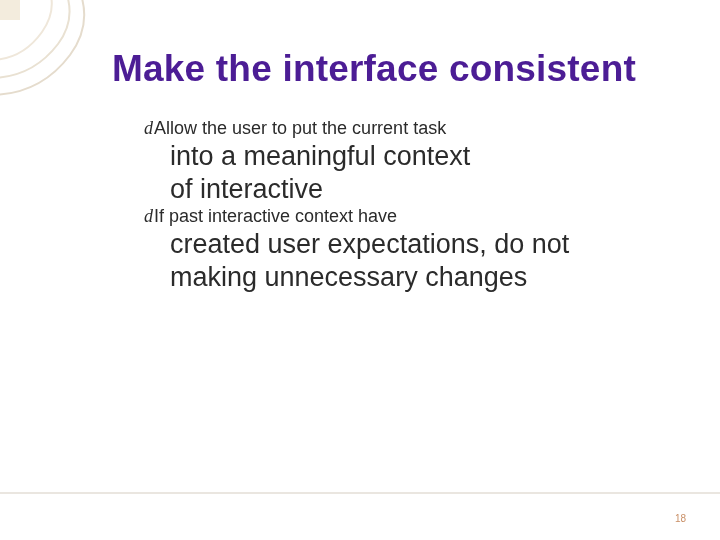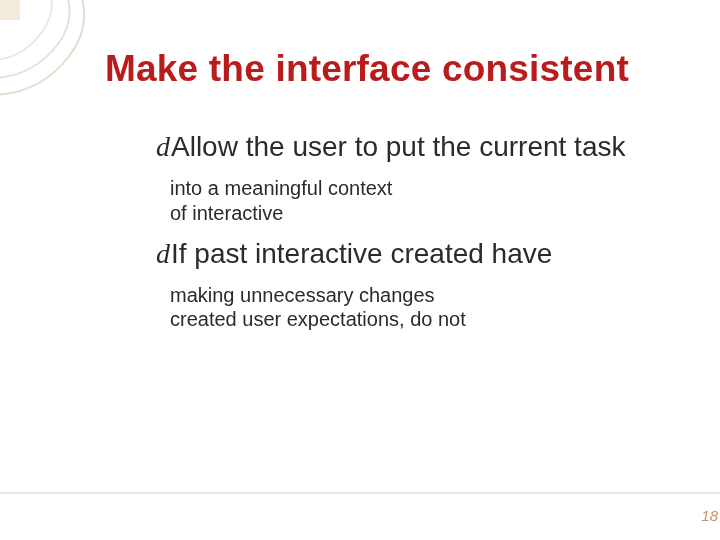--- a/index.html
+++ b/index.html
@@ -15,56 +15,55 @@
     position: absolute;
     top: 0; left: 0;
     width: 150px; height: 110px;
     pointer-events: none;
   }
   .deco svg { width: 100%; height: 100%; display: block; }
 
   .title {
     position: absolute;
     top: 48px;
-    left: 105px;
+    left: 112px;
     font-size: 37px;
-    color: #b91c1c;
+    color: #4c1d95;
     letter-spacing: 0.2px;
   }
 
   .content {
     position: absolute;
     top: 118px;
     left: 144px;
     right: 62px;
     color: #2b2b2b;
   }
   .item {
-    font-size: 28px;
+    font-size: 18px;
     line-height: 1.22;
-    margin: 12px;
+    margin: 0;
   }
   .cont {
-    font-size: 20px;
+    font-size: 27px;
     line-height: 1.22;
     padding-left: 26px;
   }
   .bullet {
     font-family: Georgia, "Times New Roman", serif;
     font-style: italic;
     margin-right: 1px;
   }
 
   .pagenum {
     position: absolute;
-    right: 2px;
+    right: 34px;
     bottom: 16px;
-    font-size: 15px;
+    font-size: 10px;
     color: #c98f66;
-    font-style: italic;
   }
 
   .footer-line {
     position: absolute;
     left: 0; right: 0;
     bottom: 46px;
     height: 2px;
     background: #d9d1c7;
     opacity: 0.55;
   }
@@ -82,20 +81,20 @@
 </div>
 
 <h1 class="title">Make the interface consistent</h1>
 
 <div class="content">
   <p class="item"><span class="bullet">d</span><span>Allow the user to put the current task</span></p>
   <p class="cont">into a meaningful context</p>
 
   <p class="cont">of interactive</p>
 
-  <p class="item"><span class="bullet">d</span><span>If past interactive created have</span></p>
+  <p class="item"><span class="bullet">d</span><span>If past interactive context have</span></p>
+  <p class="cont">created user expectations, do not</p>
   <p class="cont">making unnecessary changes</p>
-  <p class="cont">created user expectations, do not</p>
 </div>
 
 <div class="footer-line"></div>
 
 <div class="pagenum">18</div>
 
 </body></html>

